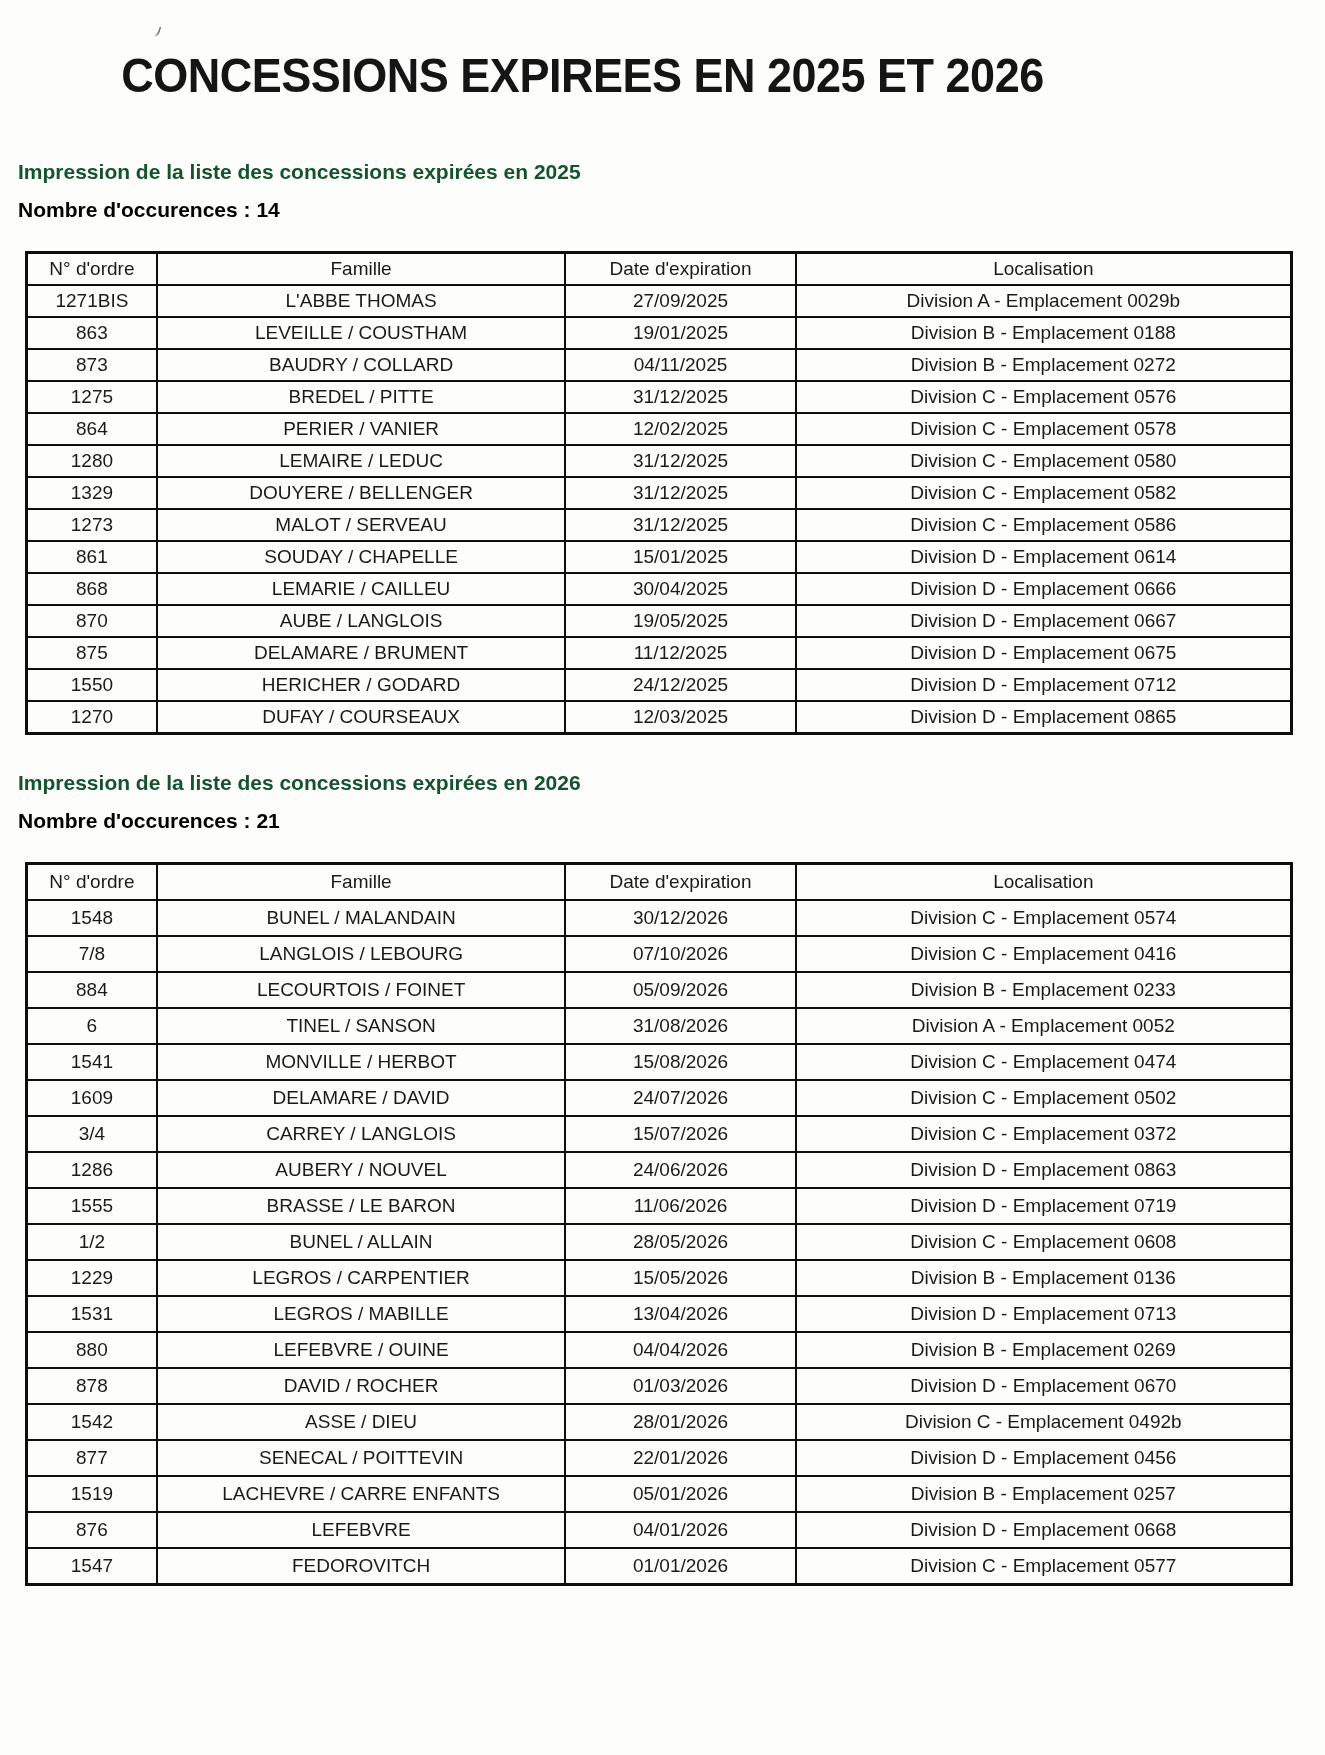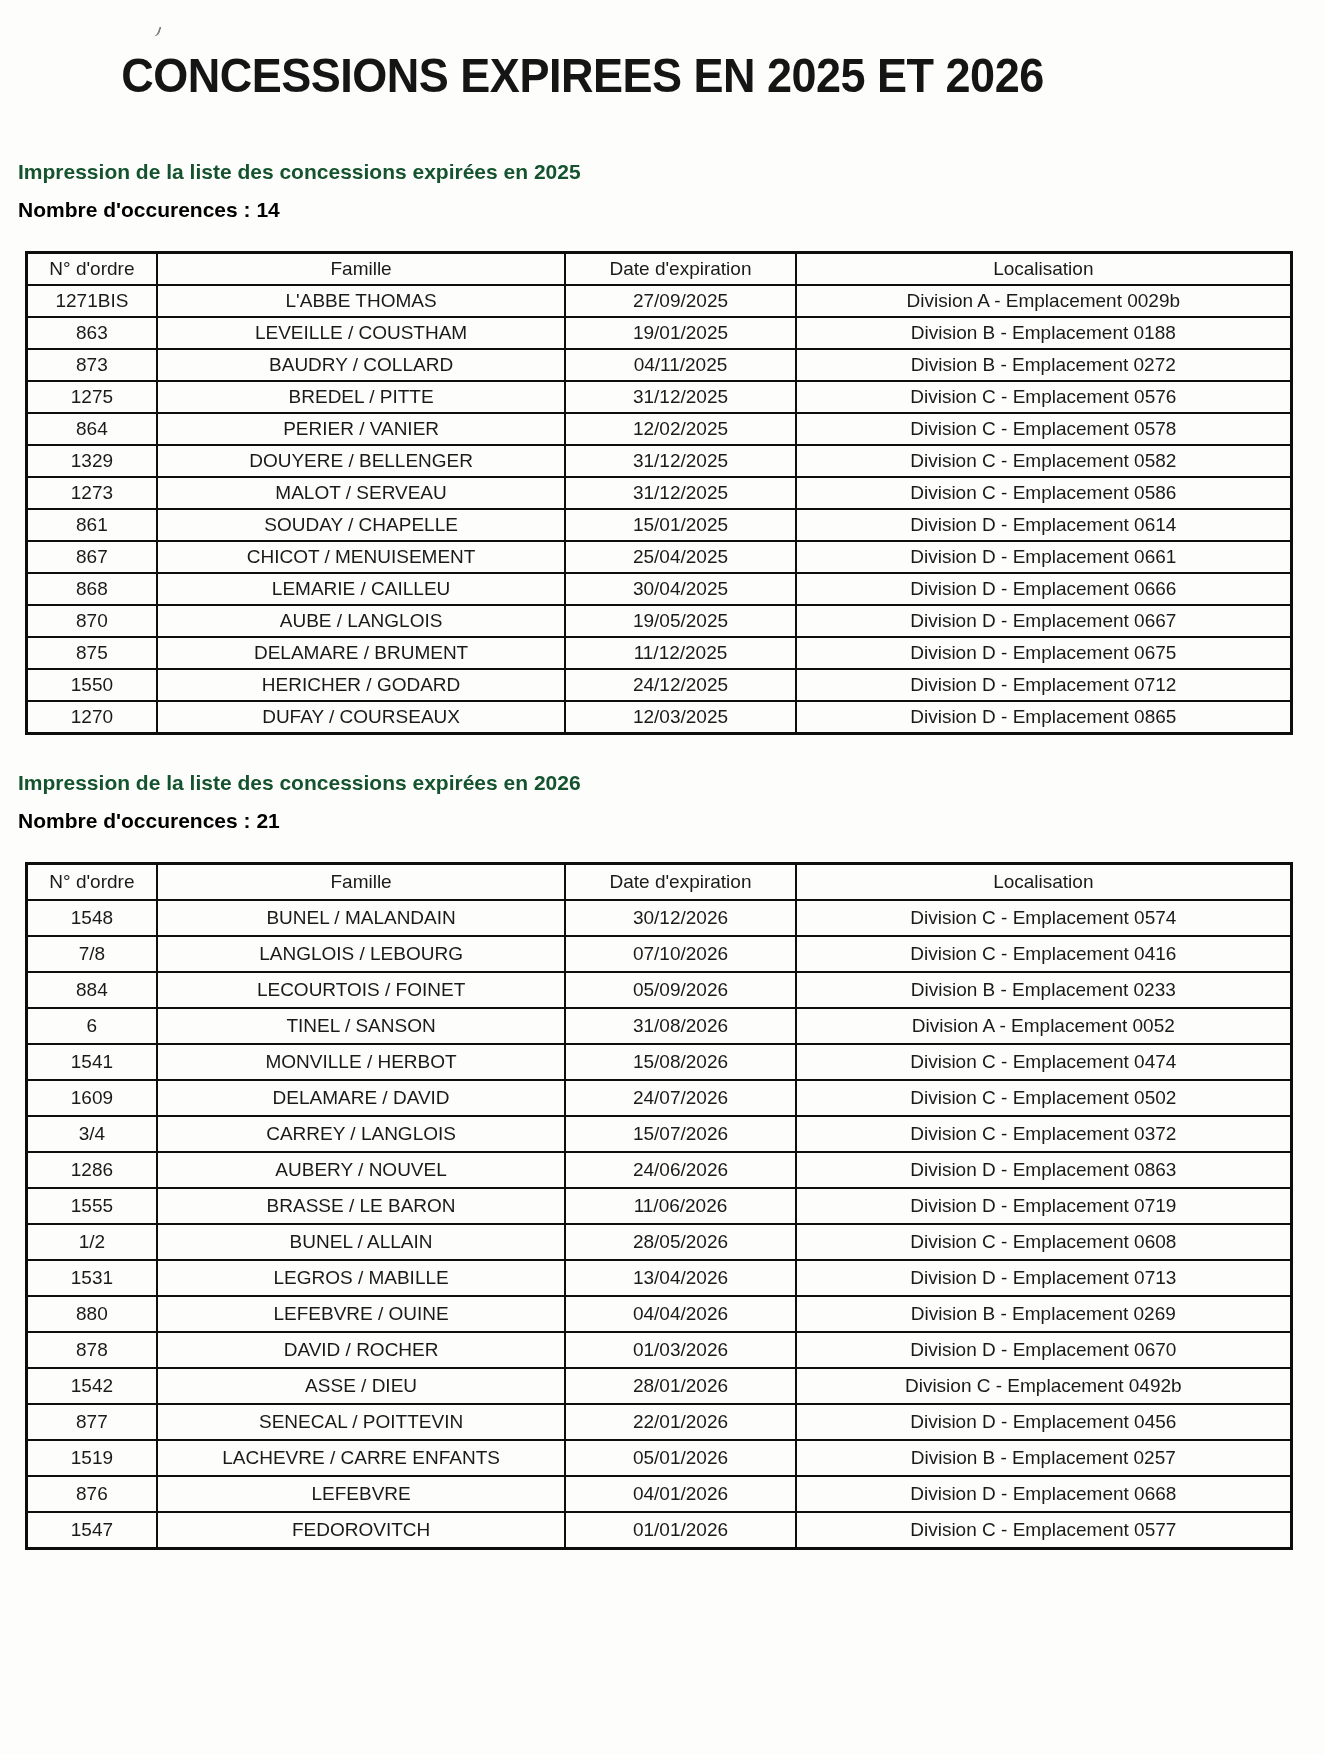--- a/index.html
+++ b/index.html
@@ -139,42 +139,42 @@
             <td>31/12/2025</td>
             <td>Division C - Emplacement 0576</td>
           </tr>
           <tr>
             <td>864</td>
             <td>PERIER / VANIER</td>
             <td>12/02/2025</td>
             <td>Division C - Emplacement 0578</td>
           </tr>
           <tr>
+            <td>1280</td>
+            <td>LEMAIRE / LEDUC</td>
+            <td>31/12/2025</td>
+            <td>Division C - Emplacement 0580</td>
+          </tr>
+          <tr>
             <td>1329</td>
             <td>DOUYERE / BELLENGER</td>
             <td>31/12/2025</td>
             <td>Division C - Emplacement 0582</td>
           </tr>
           <tr>
             <td>1273</td>
             <td>MALOT / SERVEAU</td>
             <td>31/12/2025</td>
             <td>Division C - Emplacement 0586</td>
           </tr>
           <tr>
             <td>861</td>
             <td>SOUDAY / CHAPELLE</td>
             <td>15/01/2025</td>
             <td>Division D - Emplacement 0614</td>
-          </tr>
-          <tr>
-            <td>867</td>
-            <td>CHICOT / MENUISEMENT</td>
-            <td>25/04/2025</td>
-            <td>Division D - Emplacement 0661</td>
           </tr>
           <tr>
             <td>868</td>
             <td>LEMARIE / CAILLEU</td>
             <td>30/04/2025</td>
             <td>Division D - Emplacement 0666</td>
           </tr>
           <tr>
             <td>870</td>
             <td>AUBE / LANGLOIS</td>
@@ -278,20 +278,26 @@
             <td>11/06/2026</td>
             <td>Division D - Emplacement 0719</td>
           </tr>
           <tr>
             <td>1/2</td>
             <td>BUNEL / ALLAIN</td>
             <td>28/05/2026</td>
             <td>Division C - Emplacement 0608</td>
           </tr>
           <tr>
+            <td>1229</td>
+            <td>LEGROS / CARPENTIER</td>
+            <td>15/05/2026</td>
+            <td>Division B - Emplacement 0136</td>
+          </tr>
+          <tr>
             <td>1531</td>
             <td>LEGROS / MABILLE</td>
             <td>13/04/2026</td>
             <td>Division D - Emplacement 0713</td>
           </tr>
           <tr>
             <td>880</td>
             <td>LEFEBVRE / OUINE</td>
             <td>04/04/2026</td>
             <td>Division B - Emplacement 0269</td>

